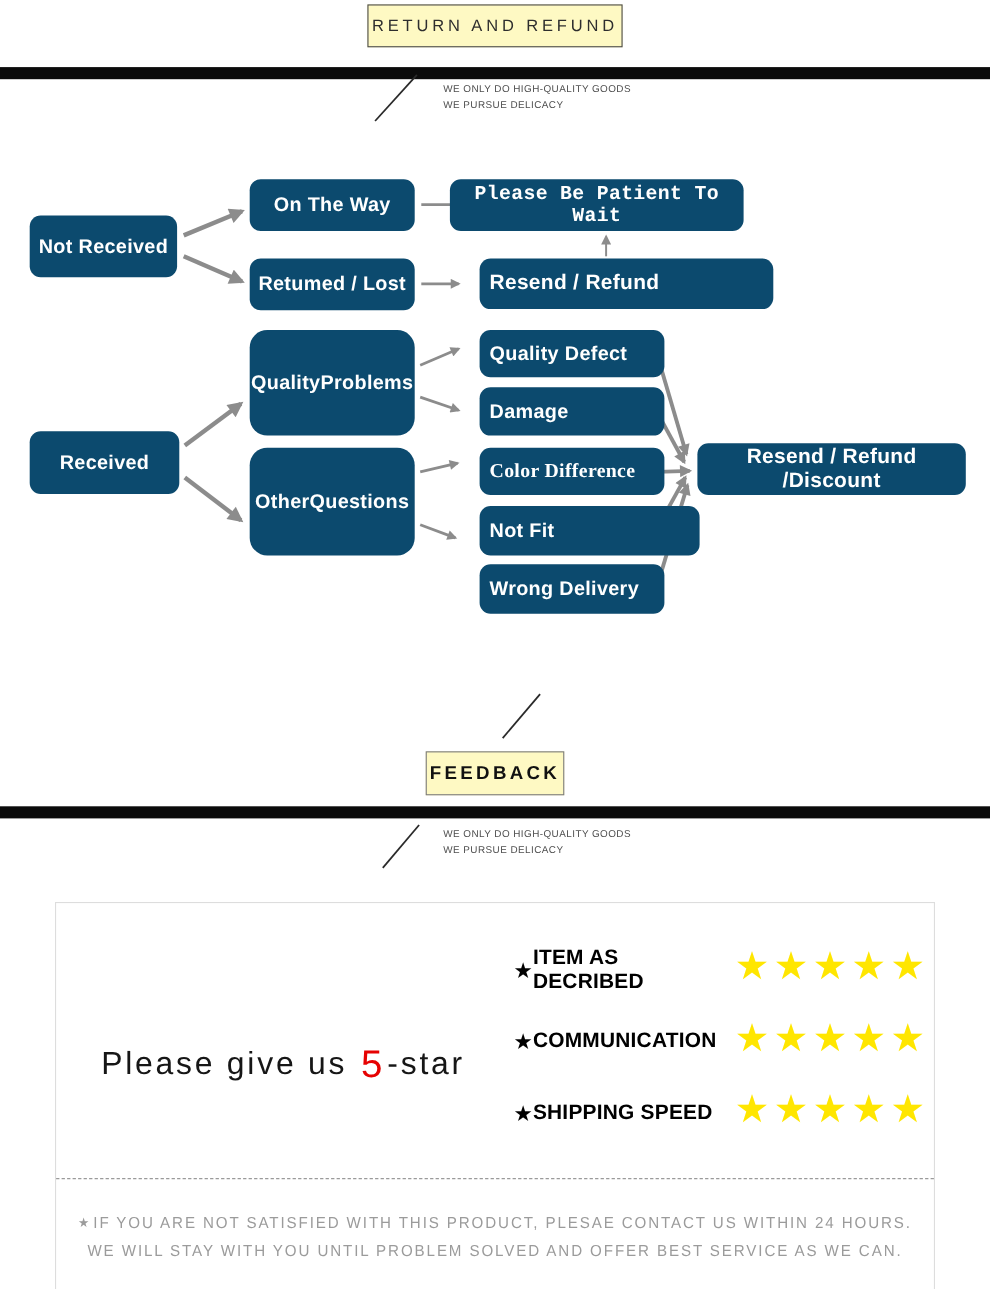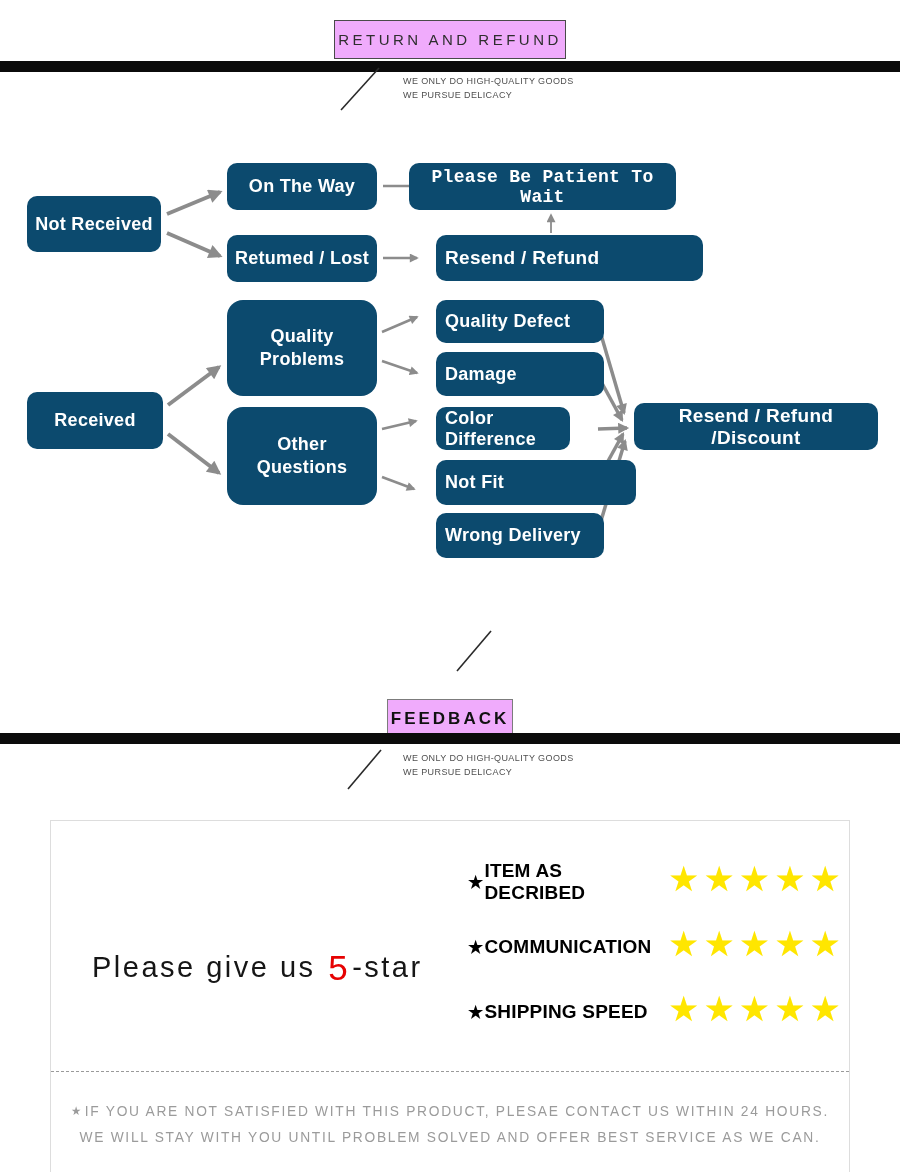--- a/index.html
+++ b/index.html
@@ -1,51 +1,51 @@
 <!DOCTYPE html>
 <html><head>
 <meta charset="utf-8">
 <style>
   html,body{margin:0;padding:0;background:#fff;}
   .page{position:relative;width:900px;height:1172px;background:#fff;overflow:hidden;
         font-family:"Liberation Sans",sans-serif;}
   
   .title-box{position:absolute;display:flex;align-items:center;justify-content:center;
-             background:#f0abfc;box-sizing:border-box;margin-top:16px;}
+             background:#fef9c3;box-sizing:border-box;}
   .title1{left:334px;top:4px;width:232px;height:39px;border:1px solid #4a4a4a;
           font-size:15px;letter-spacing:3.5px;color:#2e2e2e;font-weight:500;}
   .title2{left:387px;top:683px;width:126px;height:40px;border:1px solid #7c7c7c;
           font-size:17px;letter-spacing:3px;color:#111;font-weight:700;}
   
   .bar{position:absolute;left:0;width:900px;height:11px;background:#0b0b0b;}
   .bar1{top:61px;} .bar2{top:733px;}
   
   .tagline{position:absolute;left:403px;font-size:9px;color:#4f4f4f;line-height:13.5px;
            letter-spacing:0.4px;font-weight:500;}
   .tl1{top:75px;} .tl2{top:752px;}
   
   .overlay{position:absolute;left:0;top:0;z-index:1;}
   
   .node{position:absolute;background:#0c4a6e;color:#fff;font-weight:700;font-size:18px;
         letter-spacing:0.3px;display:flex;align-items:center;border-radius:10px;
         box-sizing:border-box;z-index:2;}
   .node.center{justify-content:center;text-align:center;}
   .node.left{justify-content:flex-start;padding-left:9px;margin-left:12px;}
-  .node.two{flex-direction:column;justify-content:center;line-height:23px;border-radius:16px;}
+  .node.two{flex-direction:row;justify-content:center;line-height:23px;border-radius:16px;}
   .n-notrec{left:27px;top:196px;width:134px;height:56px;}
   .n-ontheway{left:227px;top:163px;width:150px;height:47px;}
   .n-wait{left:409px;top:163px;width:267px;height:47px;font-family:Liberation Mono, monospace;}
   .n-retlost{left:227px;top:235px;width:150px;height:47px;}
   .n-resend{left:424px;top:235px;width:267px;height:46px;font-size:19px;}
   .n-received{left:27px;top:392px;width:136px;height:57px;}
   .n-quality{left:227px;top:300px;width:150px;height:96px;}
   .n-other{left:227px;top:407px;width:150px;height:98px;}
   .n-qdefect{left:424px;top:300px;width:168px;height:43px;}
   .n-damage{left:424px;top:352px;width:168px;height:44px;}
-  .n-colordiff{left:424px;top:407px;width:134px;height:43px;}
+  .n-colordiff{left:424px;top:407px;width:168px;height:43px;font-family:Liberation Serif, serif;}
   .n-notfit{left:424px;top:460px;width:200px;height:45px;}
   .n-wrongdel{left:424px;top:513px;width:168px;height:45px;}
   .n-discount{left:634px;top:403px;width:244px;height:47px;font-size:19px;}
   
   .panel{position:absolute;left:50px;top:820px;width:798px;height:352px;
          border:1px solid #ddd;box-sizing:content-box;background:#fff;}
   .dashed{position:absolute;left:51px;top:1071px;width:798px;border-top:1px dashed #9a9a9a;}
   .headline{position:absolute;left:92px;top:948px;font-size:29px;color:#161616;
             letter-spacing:2.5px;white-space:nowrap;}
   .headline .red{color:#e60202;font-size:35px;vertical-align:-3px;margin:0 2px;}

